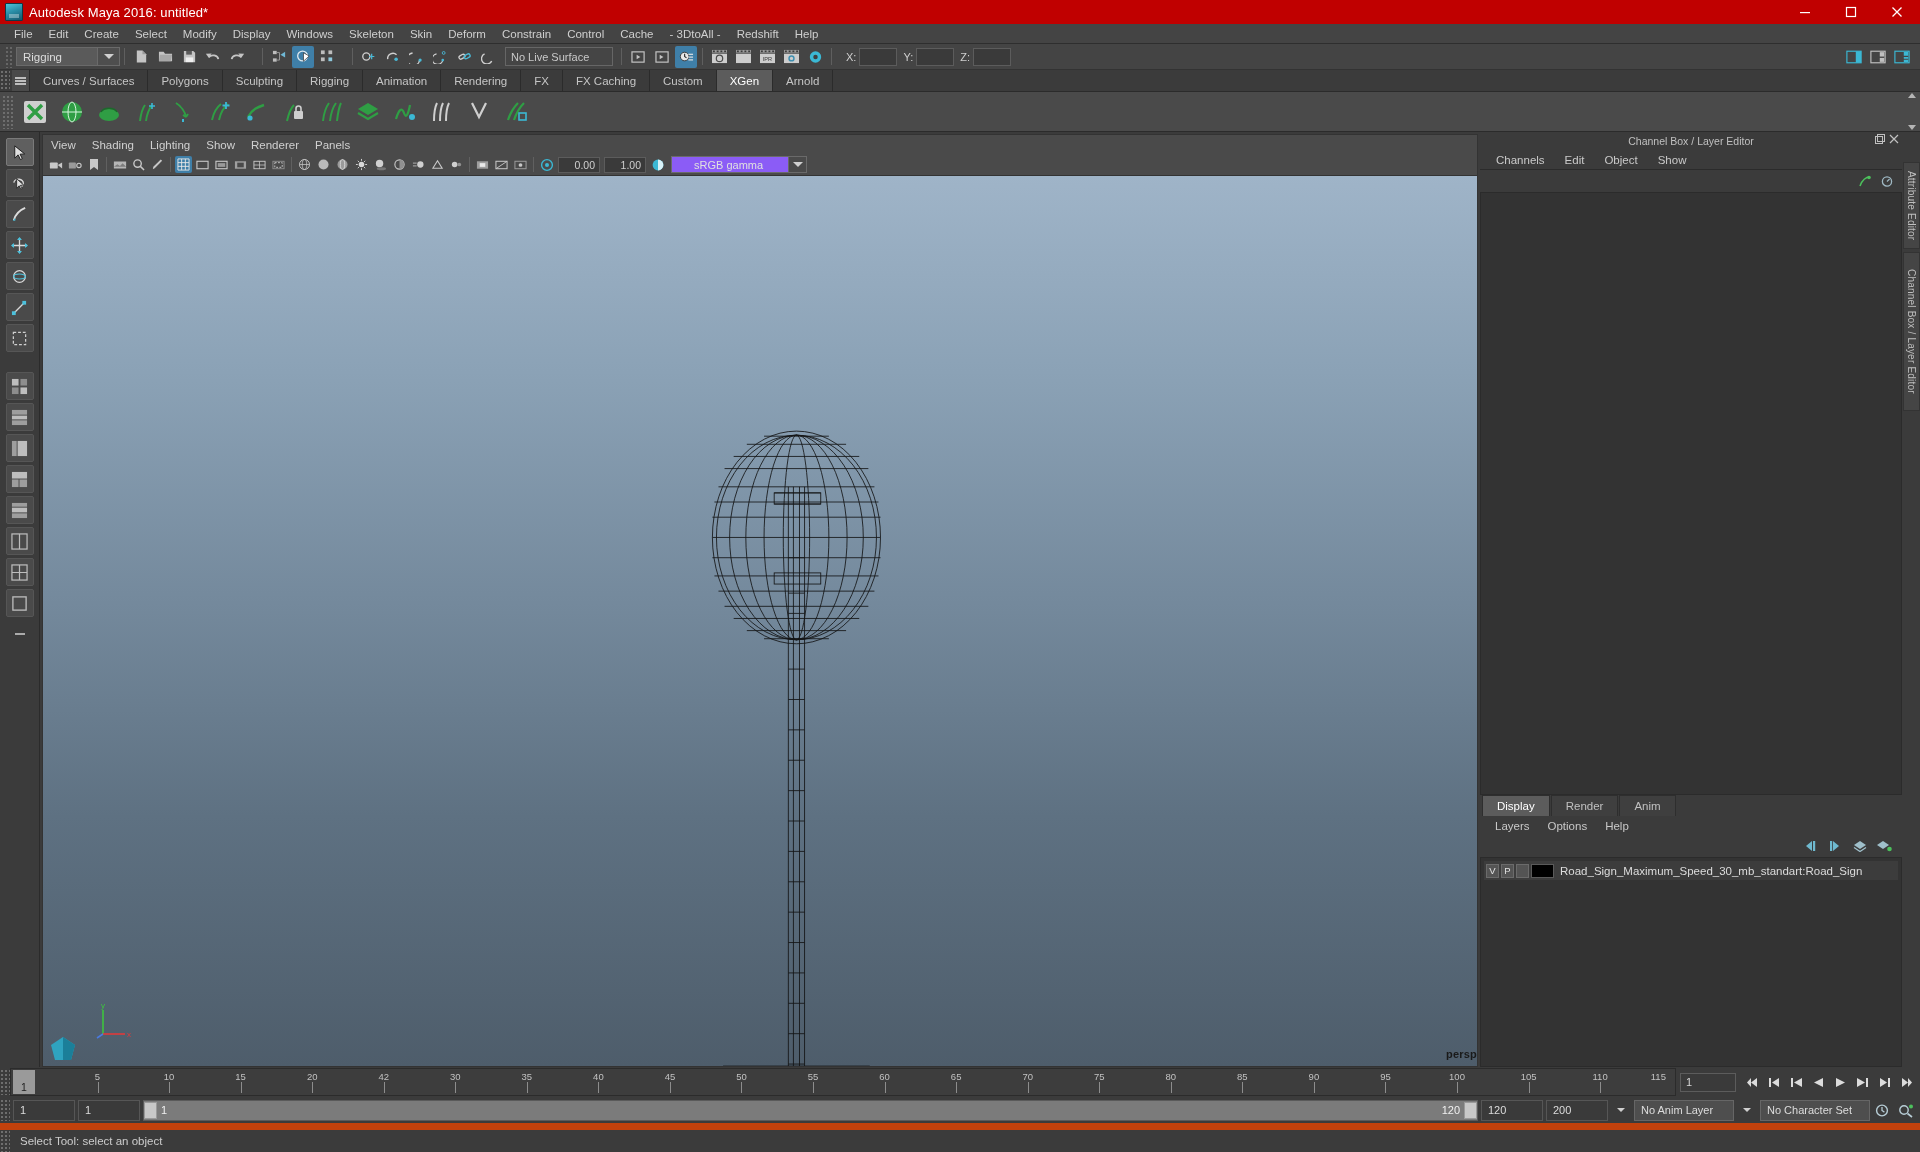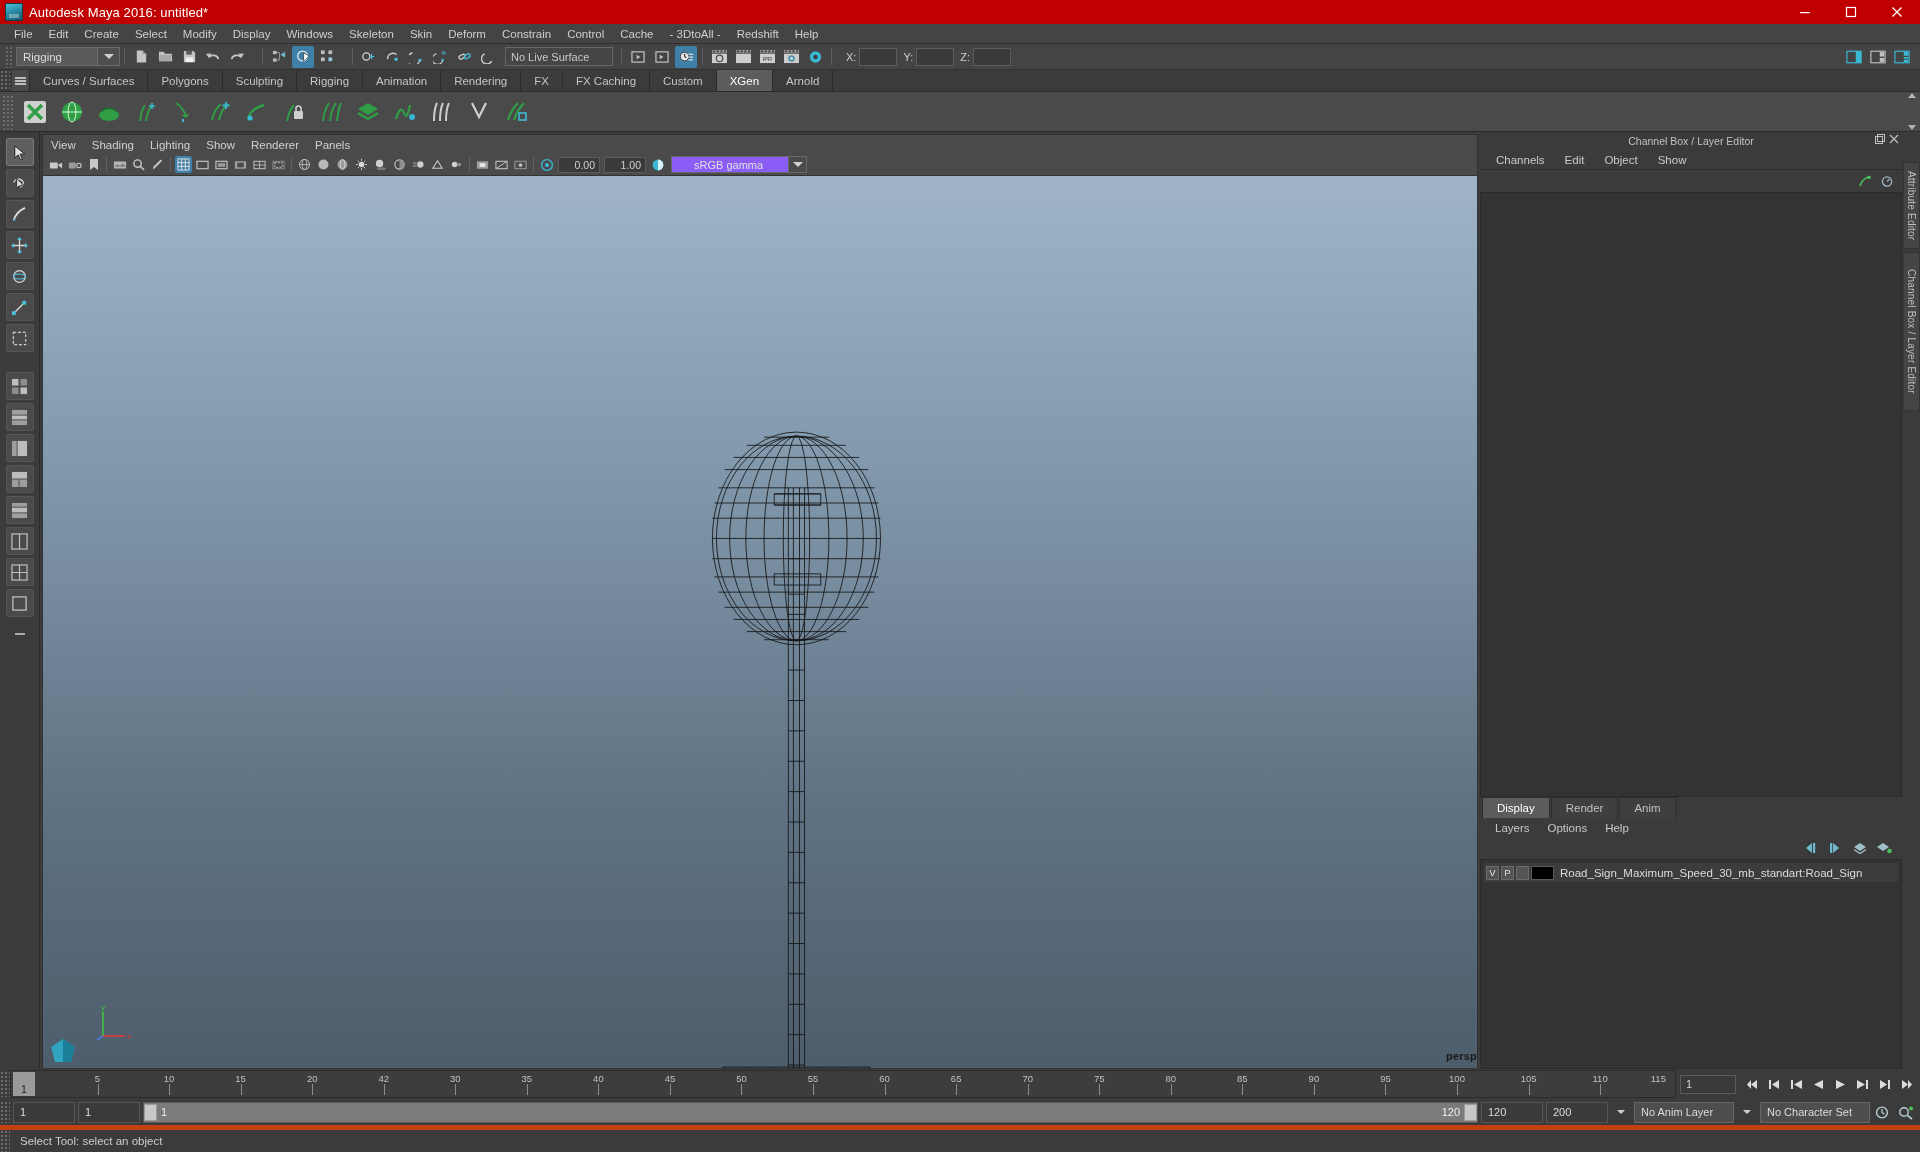--- a/index.html
+++ b/index.html
@@ -285,21 +285,21 @@
   
   .cmdrow{ flex:0 0 28px; display:flex; align-items:center; background:#3b3b3b; gap:4px; padding-right:4px;}
   .cmd-grip{ width:10px; flex:0 0 10px; height:24px;
     background-image:radial-gradient(circle, #6e6e6e 1px, transparent 1.2px); background-size:4px 4px;}
   .mel-lbl{ font-size:11.5px; color:#d0d0d0; width:48px; flex:0 0 48px; padding-left:8px;}
   .cmd-in{ width:660px; flex:0 0 660px; height:22px; background:#2d2d2d; border:1px solid #555; }
   .cmd-out{ flex:1 1 auto; height:22px; background:#2d2d2d; border:1px solid #555; }
   .cmd-ico{ width:22px; height:22px; flex:0 0 22px; display:flex; align-items:center; justify-content:center; background:#4a4a4a; border:1px solid #5e5e5e;}
 
   
-  .helprow{ flex:0 0 26px; display:flex; align-items:center; background:#3b3b3b; border-top:5px solid #c2410c;}
+  .helprow{ flex:0 0 26px; display:flex; align-items:center; background:#3b3b3b; border-top:7px solid #c2410c;}
   .hl-grip{ width:10px; flex:0 0 10px; height:22px;
     background-image:radial-gradient(circle, #6e6e6e 1px, transparent 1.2px); background-size:4px 4px;}
   .helptext{ font-size:11.5px; color:#cccccc; padding-left:10px; }
 
   svg{ shape-rendering:geometricPrecision; }
 </style>
 </head>
 <body>
 
 <div class="app">

